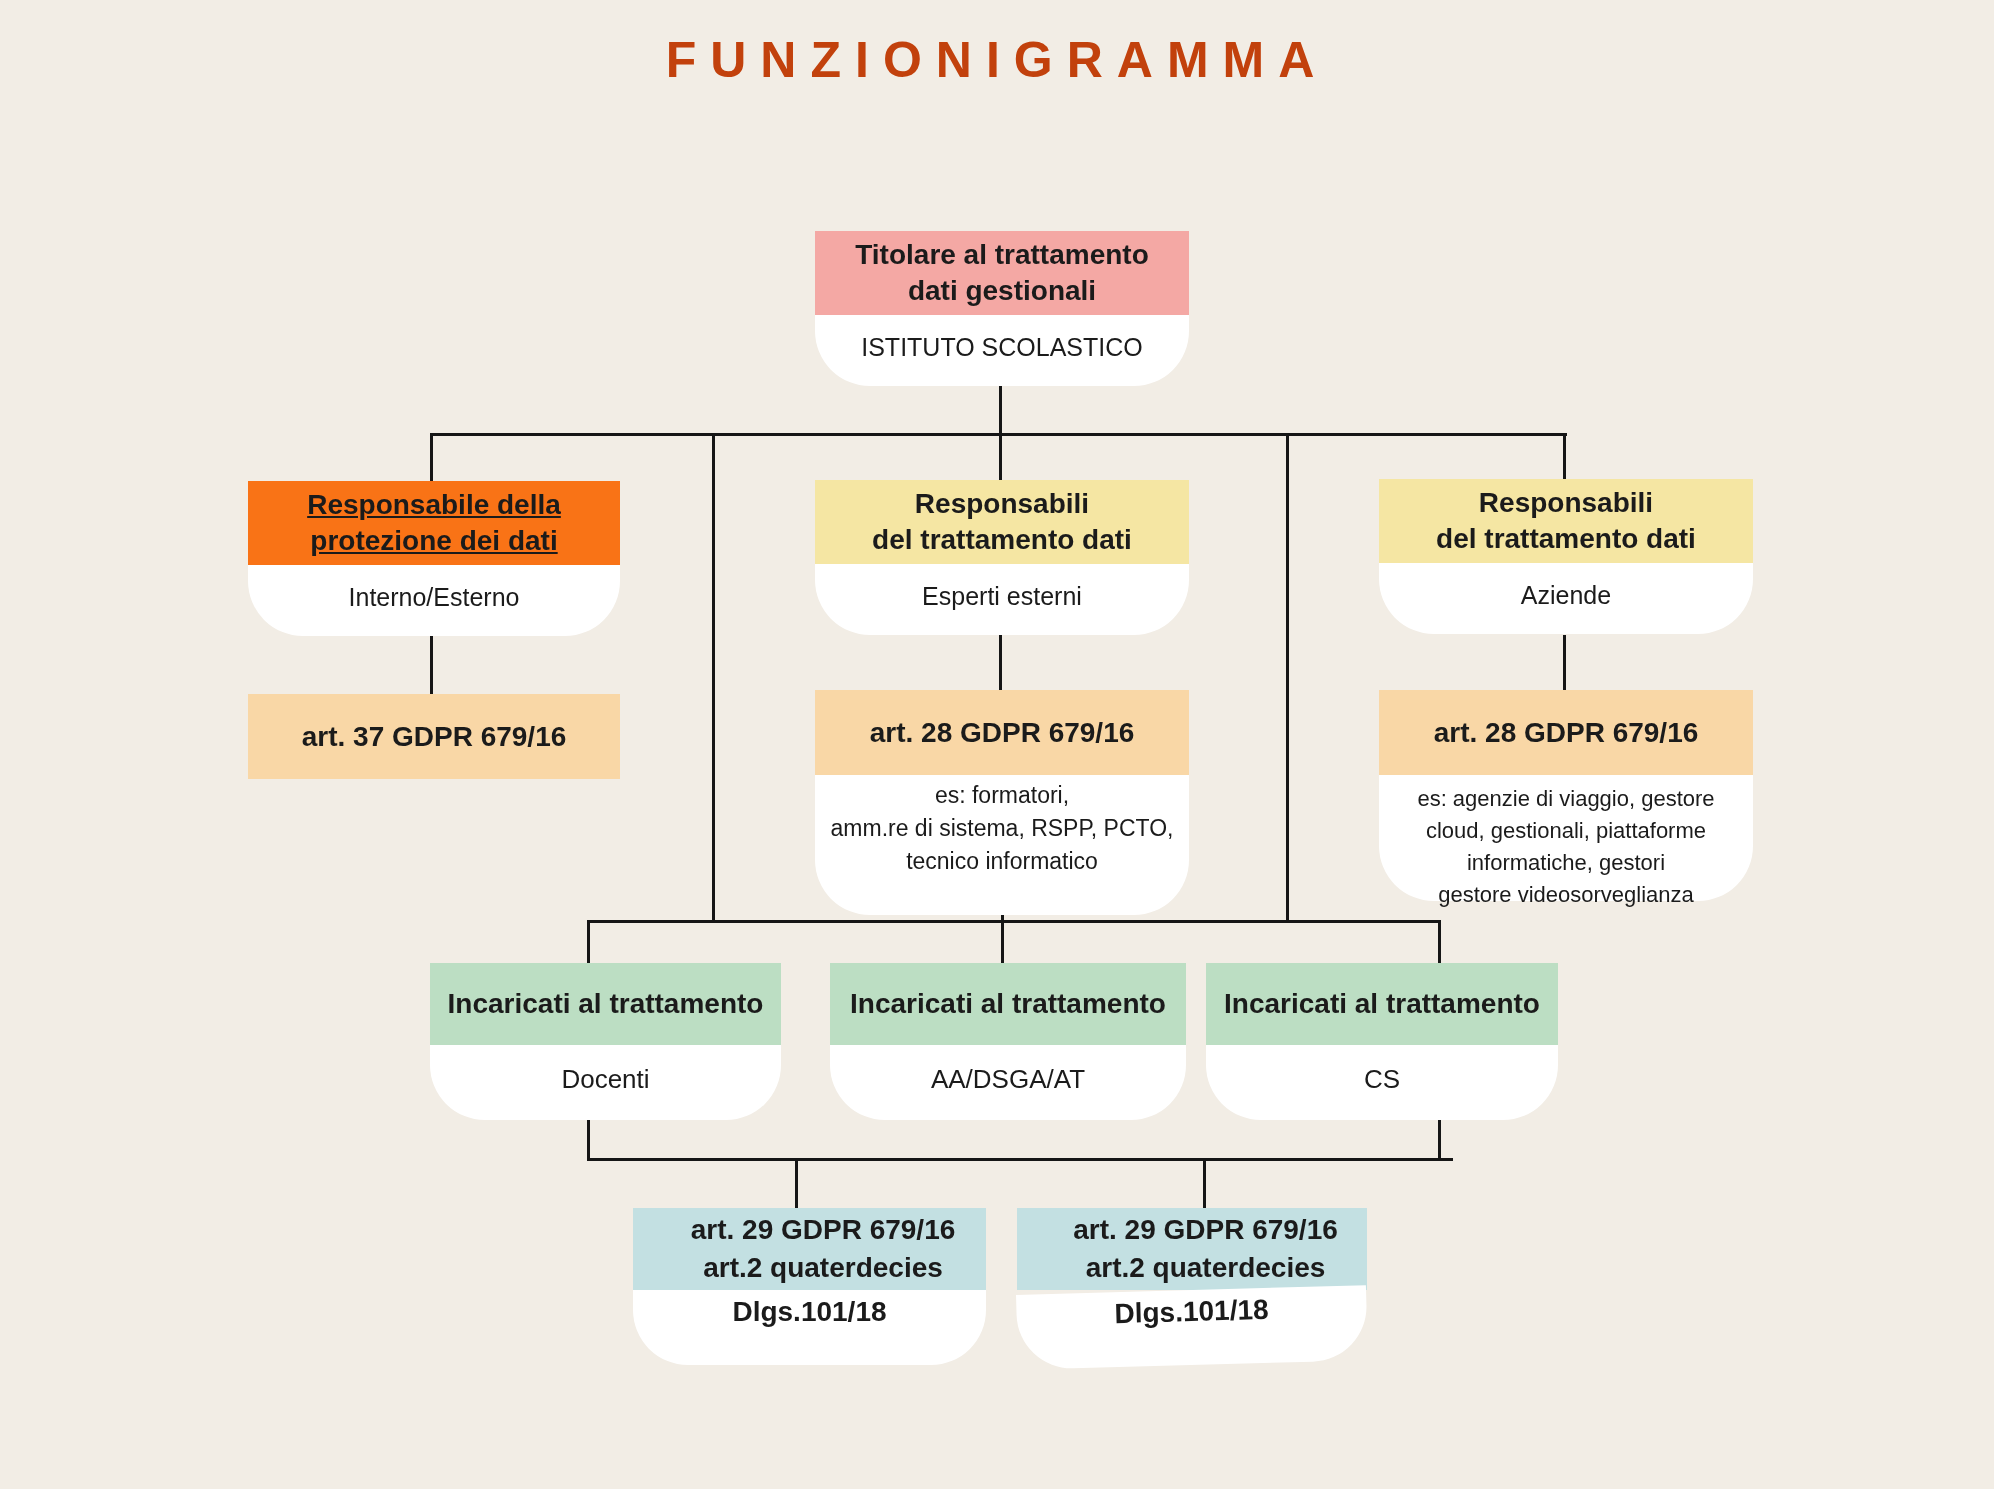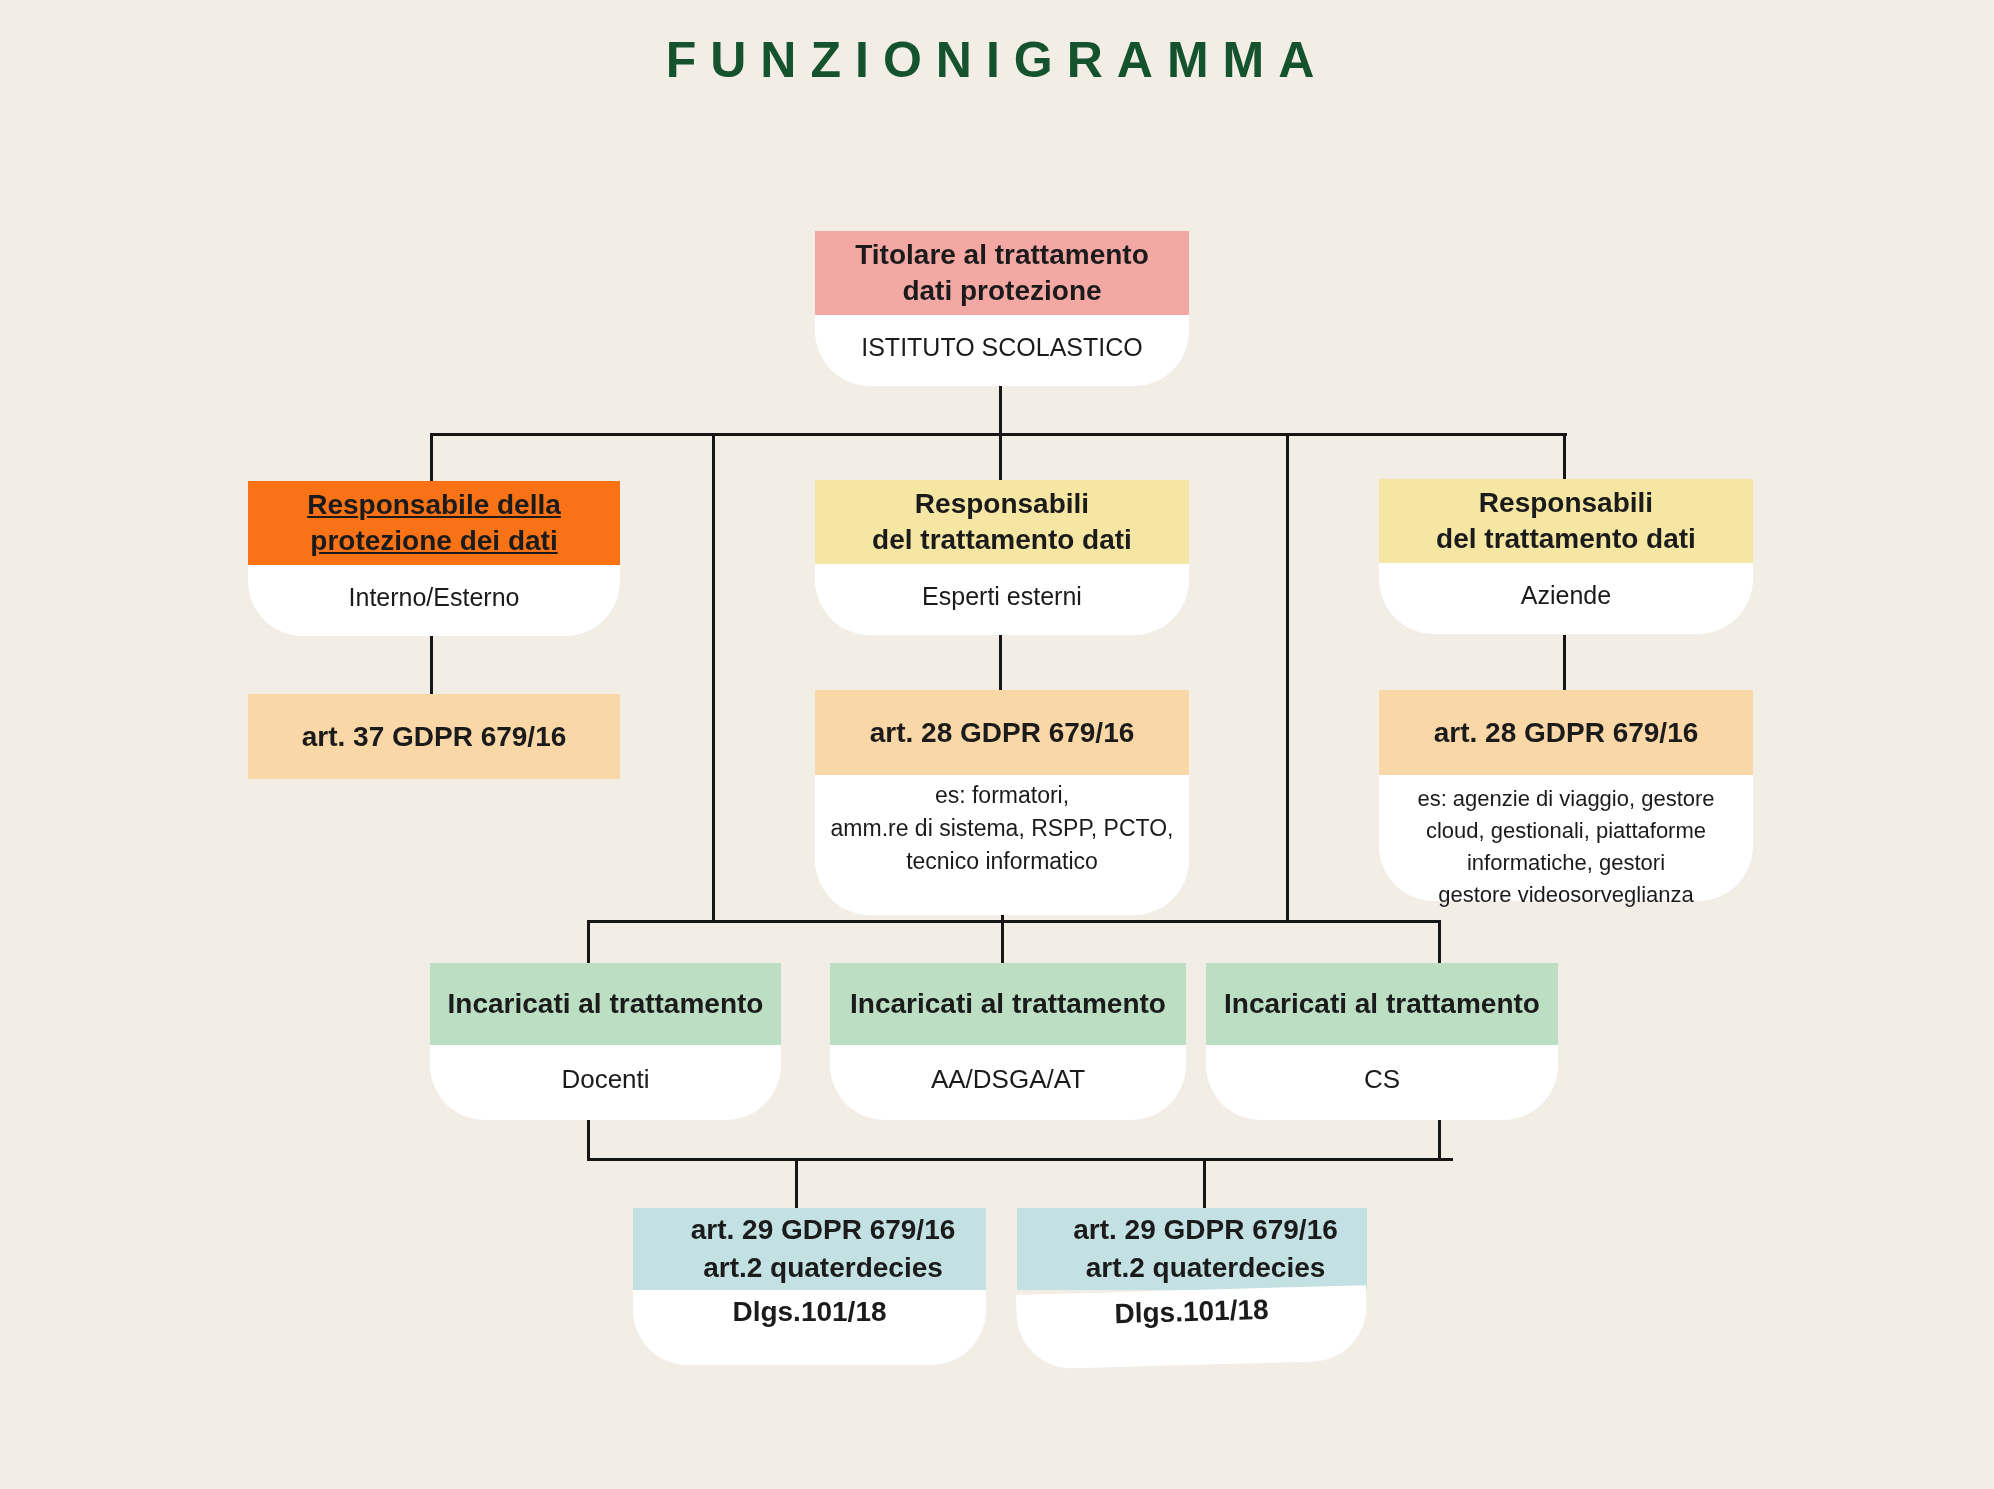--- a/index.html
+++ b/index.html
@@ -49,21 +49,21 @@
   
   .vline,.hline{position:absolute;background:#161616;}
   .vline{width:3px;}
   .hline{height:3px;}
 </style>
 </head>
 <body>
 
 <div class="canvas" style="background: rgb(242, 237, 229);">
 
-  <div class="title-block" style="color: #14532d;">
+  <div class="title-block" style="color: #c2410c;">
     <span class="title-line">FUNZIONIGRAMMA</span>
   </div>
 
   <div class="vline" style="left: 999px; top: 386px; height: 48px; background: rgb(22, 22, 22);"></div>
   <div class="hline" style="left: 430px; top: 433px; width: 1137px; background: rgb(22, 22, 22);"></div>
   <div class="vline" style="left: 430px; top: 433px; height: 48px; background: rgb(22, 22, 22);"></div>
   <div class="vline" style="left: 712px; top: 433px; height: 490px; background: rgb(22, 22, 22);"></div>
   <div class="vline" style="left: 999px; top: 433px; height: 47px; background: rgb(22, 22, 22);"></div>
   <div class="vline" style="left: 1286px; top: 433px; height: 490px; background: rgb(22, 22, 22);"></div>
   <div class="vline" style="left: 1563px; top: 433px; height: 46px; background: rgb(22, 22, 22);"></div>
@@ -75,21 +75,21 @@
   <div class="vline" style="left: 1001px; top: 905px; height: 58px; background: rgb(22, 22, 22);"></div>
   <div class="vline" style="left: 1438px; top: 920px; height: 43px; background: rgb(22, 22, 22);"></div>
   <div class="vline" style="left: 587px; top: 1120px; height: 40px; background: rgb(22, 22, 22);"></div>
   <div class="vline" style="left: 1438px; top: 1120px; height: 40px; background: rgb(22, 22, 22);"></div>
   <div class="hline" style="left: 587px; top: 1158px; width: 866px; background: rgb(22, 22, 22);"></div>
   <div class="vline" style="left: 795px; top: 1158px; height: 50px; background: rgb(22, 22, 22);"></div>
   <div class="vline" style="left: 1203px; top: 1158px; height: 50px; background: rgb(22, 22, 22);"></div>
 
   <div class="node" style="left:815px;top:231px;width:374px;">
     <div class="node-header h-2line" style="background: rgb(244, 168, 164);">Titolare al trattamento
-dati protezione</div>
+dati gestionali</div>
     <div class="node-body b-std">ISTITUTO SCOLASTICO</div>
   </div>
 
   <div class="node" style="left:248px;top:481px;width:372px;">
     <div class="node-header h-2line" style="background: #f97316; text-decoration: underline;">Responsabile della
 protezione dei dati</div>
     <div class="node-body b-std">Interno/Esterno</div>
   </div>
 
   <div class="node" style="left:815px;top:480px;width:374px;">

